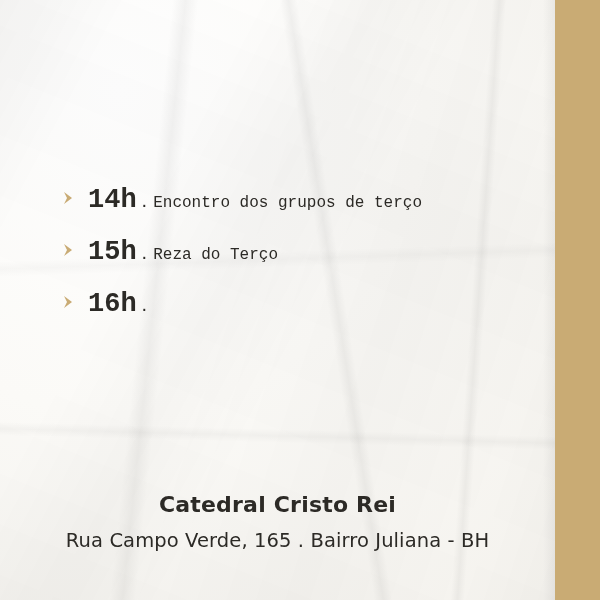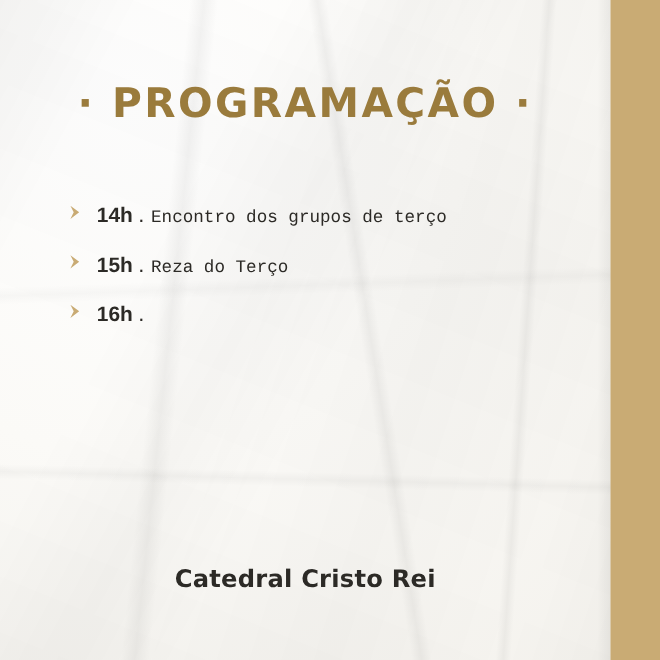--- a/index.html
+++ b/index.html
@@ -106,23 +106,23 @@
   }
   .arrow-icon {
     flex: 0 0 auto;
     width: 16px;
     margin-right: 10px;
     position: relative;
     top: -2px;
   }
   .arrow-icon svg { display: block; }
   .sched-time {
-    font-family: Liberation Sans, sans-serif;
+    font-family: Liberation Mono, monospace;
     font-weight: bold;
-    font-size: 19px;
+    font-size: 27px;
     color: #2c2a26;
     margin-right: 5px;
   }
   .sched-sep {
     font-size: 20px;
     color: #2c2a26;
     margin-right: 6px;
   }
   .sched-desc {
     font-family: Liberation Mono, monospace;
@@ -162,21 +162,20 @@
   <div class="crease c2"></div>
   <div class="crease c3"></div>
   <div class="crease h1"></div>
   <div class="crease h2"></div>
 
   <div class="side-bar-edge"></div>
   <div class="side-bar"></div>
 
   <div class="content">
 
-    <div class="title">· PROGRAMAÇÃO ·</div>
 
     <div class="schedule">
 
       <div class="sched-row">
         <span class="arrow-icon">
           <svg width="16" height="14" viewBox="0 0 16 14" aria-hidden="true">
             <path d="M2 1 L10 7 L2 13 L5 7 Z" fill="#c9ab74"></path>
           </svg>
         </span>
         <span class="sched-time">14h</span>
@@ -202,16 +201,17 @@
           </svg>
         </span>
         <span class="sched-time">16h</span>
         <span class="sched-sep">.</span>
       </div>
 
     </div>
 
     <div class="footer">
       <div class="venue">Catedral Cristo Rei</div>
+      <div class="address">Rua Campo Verde, 165 . Bairro Juliana - BH</div>
     </div>
 
   </div>
 </div>
 
 </body></html>

